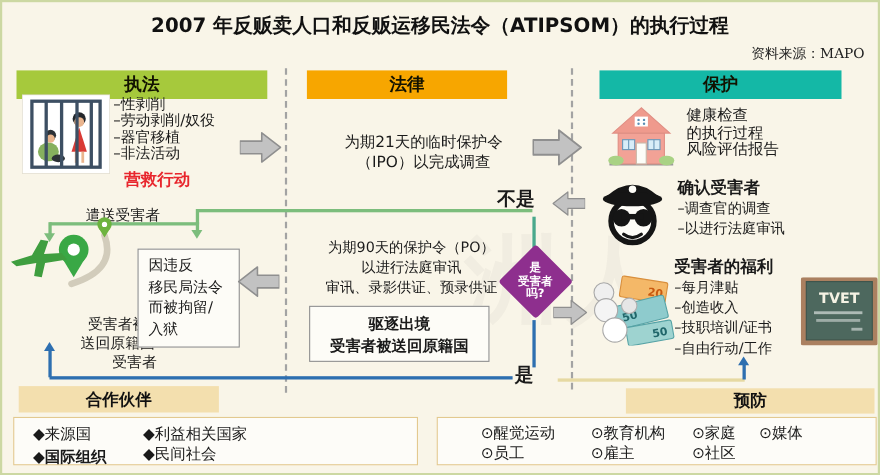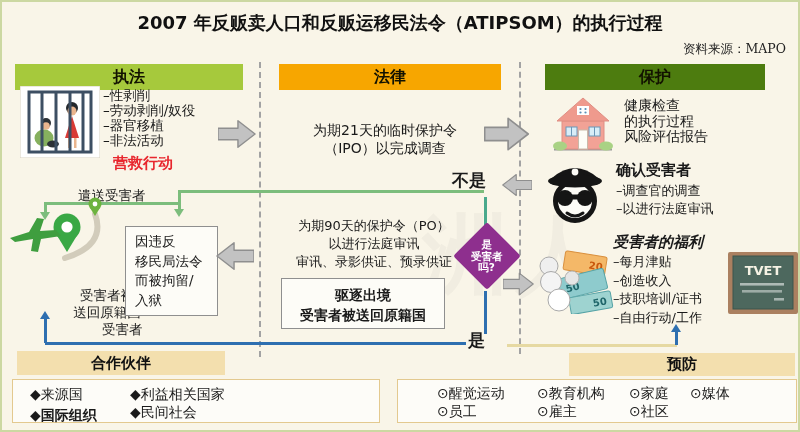--- a/index.html
+++ b/index.html
@@ -9,22 +9,22 @@
     background:#f9f5e8; border:2px solid #ccd8a2; overflow:hidden;
     font-family:"DejaVu Sans","Liberation Sans",sans-serif; color:#1a1a1a;
   }
   .abs { position:absolute; }
   .wmark { font-size:86px; font-weight:bold; color:rgba(100,100,100,0.05); letter-spacing:8px; }
   .title { left:0; top:9px; width:100%; text-align:center; font-weight:bold; font-size:18px; color:#111; }
   .source { right:12px; top:39px; font-family:"DejaVu Serif","Liberation Serif",serif; font-size:12.5px; color:#222; }
   .colhdr { height:26px; display:flex; align-items:center; justify-content:center;
             font-weight:bold; font-size:16px; color:#121200; }
   .hdr-enf { left:13px;  top:62px; width:228px; background:#a6c93c; }
-  .hdr-law { left:277px; top:62px; width:222px; background:#f7a600; }
-  .hdr-pro { left:543px; top:62px; width:220px; background:#4d7c0f;text-align:right; }
+  .hdr-law { left:277px; top:62px; width:182px; background:#f7a600; }
+  .hdr-pro { left:543px; top:62px; width:220px; background:#14b8a6;text-align:right; }
   .vdash { width:0; border-left:2px dashed #a3a3a3; }
   .txt13 { font-size:13px; line-height:15px; }
   .txt135 { font-size:13.5px; }
   .txt14 { font-size:14px; }
   .bold { font-weight:bold; }
   .red { color:#e8262d; }
   .center { text-align:center;margin-top:14px; }
   .lineH { height:2.5px; } .lineV { width:2.5px; }
   .green-line { background:#7cbd7c; }
   .teal-line { background:#4aa98c; }
@@ -231,38 +231,38 @@
     </g>
     <g transform="rotate(-10 56 56)">
       <rect x="34" y="46" width="42" height="17" rx="2" fill="#9ed3d0" stroke="#56a3a6"></rect>
       <text x="64" y="59" font-size="10" font-weight="bold" fill="#20666a" text-anchor="middle">50</text>
     </g>
     <circle cx="13" cy="18" r="9" fill="#efefef" stroke="#a9a9a9"></circle>
     <circle cx="15" cy="34" r="10.5" fill="#f4f4f4" stroke="#a9a9a9"></circle>
     <circle cx="23" cy="52" r="11" fill="#ffffff" stroke="#a9a9a9"></circle>
     <circle cx="36" cy="30" r="7" fill="#e6e6e6" stroke="#b0b0b0"></circle>
   </svg>
-  <div class="abs bold" style="left:611px; top:231px; font-size:15px;font-style:italic;">受害者的福利</div>
+  <div class="abs bold" style="left:611px; top:231px; font-size:15px;">受害者的福利</div>
   <div class="abs txt13" style="left:611px; top:251px; line-height:18.5px;">
     <div>–每月津贴</div>
     <div>–创造收入</div>
     <div>–技职培训/证书</div>
     <div>–自由行动/工作</div>
   </div>
 
   <svg class="abs" style="left:726px; top:250px;" width="70" height="62" viewBox="0 0 70 62">
     <rect x="0" y="0" width="70" height="62" rx="2" fill="#ab8060"></rect>
     <rect x="5" y="4" width="60" height="53" fill="#4d685e" stroke="#3c544c"></rect>
     <text x="35" y="23" font-size="13" fill="#f5f2e4" text-anchor="middle" font-weight="bold">TVET</text>
     <rect x="12" y="31" width="44" height="2.6" fill="rgba(255,255,255,0.55)"></rect>
     <rect x="14" y="38" width="40" height="2.6" fill="rgba(255,255,255,0.45)"></rect>
     <rect x="46" y="46" width="10" height="2.6" fill="rgba(255,255,255,0.5)"></rect>
   </svg>
 
-  <div class="abs secbar" style="left:15px; top:349px; width:208px; height:24px;">
+  <div class="abs secbar" style="left:15px; top:349px; width:182px; height:24px;">
       <span>合作伙伴</span>
     </div>
   <div class="abs secbox" style="left:10px; top:377px; width:368px; height:44px;"></div>
   <span class="abs li" style="left:28px;  top:384px;">◆来源国</span>
   <span class="abs li" style="left:128px; top:384px;">◆利益相关国家</span>
   <span class="abs li" style="left:28px;  top:405px;font-weight:bold;">◆国际组织</span>
   <span class="abs li" style="left:128px; top:402px;">◆民间社会</span>
 
   <div class="abs secbar" style="left:567px; top:351px; width:226px; height:23px;">
       <span>预防</span>

